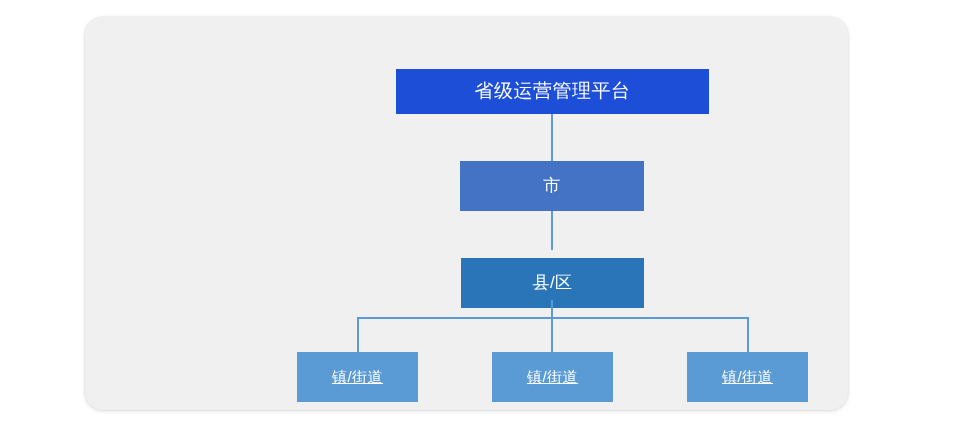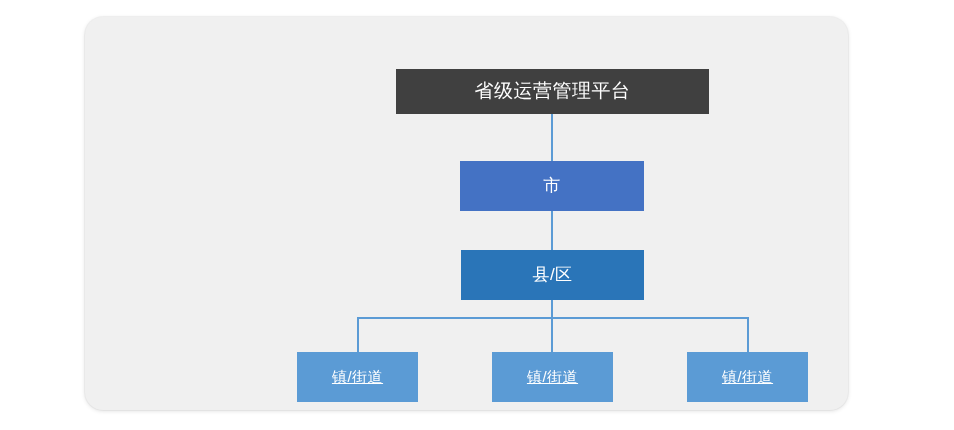--- a/index.html
+++ b/index.html
@@ -35,36 +35,36 @@
     box-sizing: border-box;
     letter-spacing: 0.5px;
     line-height: 1.2;
   }
 
   .level-1 {
     left: 311px;
     top: 52px;
     width: 313px;
     height: 45px;
-    background: #404040;
+    background: #1d4ed8;
     font-size: 19px;
   }
 
   .level-2 {
     left: 375px;
     top: 144px;
     width: 184px;
     height: 50px;
     background: #4472c4;
     font-size: 17px;
   }
 
   .level-3 {
     left: 376px;
-    top: 233px;
+    top: 241px;
     width: 183px;
     height: 50px;
     background: #2a75b8;
     font-size: 17px;
   }
 
   .level-4 {
     top: 335px;
     width: 121px;
     height: 50px;

